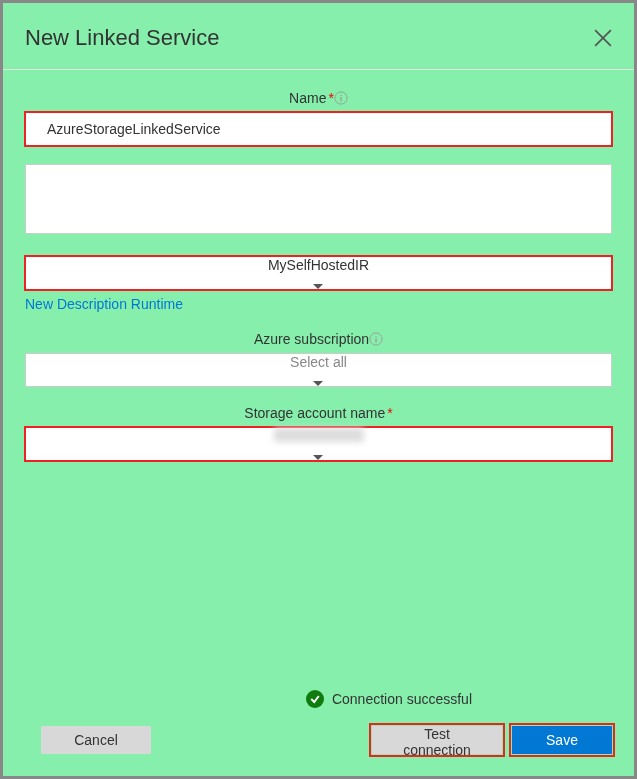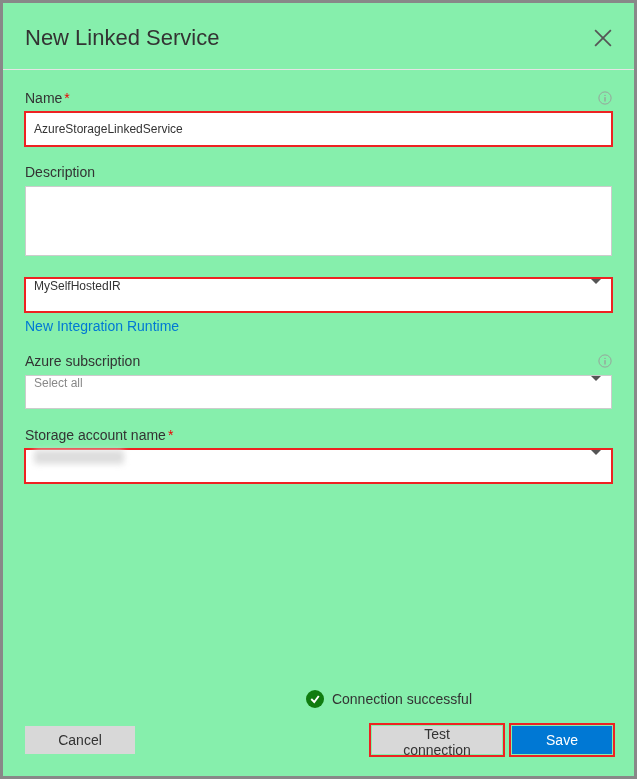--- a/index.html
+++ b/index.html
@@ -36,56 +36,58 @@
       color: #555;
     }
     .content {
       padding: 20px 22px 0 22px;
       flex: 1;
       overflow: auto;
     }
     .field { margin-bottom: 18px; }
     .label-row {
       display: flex;
-      justify-content: space-between;
+      justify-content: center;
       align-items: center;
       margin-bottom: 6px;
     }
     .label {
       font-size: 14px;
       color: #333;
     }
     .req { color: #e00; margin-left: 2px; }
     .info-icon {
       width: 14px; height: 14px;
       color: #999;
     }
     .input, .select {
       width: 100%;
       height: 34px;
       border: 1px solid #ccc;
-      font-size: 12px;
-      padding: 0 8px;
+      font-size: 14px;
+      padding: 0 21px;
       color: #333;
       background: #fff;
       font-family: inherit;
     }
     .textarea {
       width: 100%;
       height: 70px;
       border: 1px solid #ccc;
       font-size: 14px;
       padding: 8px 10px;
       font-family: inherit;
       resize: none;
     }
     .select {
       position: relative;
       display: flex;
-      cursor: pointer;
+      align-items: center;
+      cursor: pointer;
+      flex-direction: column;
     }
     .select-text { flex: 1; }
     .select-placeholder { color: #888; }
     .caret {
       width: 0; height: 0;
       border-left: 5px solid transparent;
       border-right: 5px solid transparent;
       border-top: 5px solid #555;
       margin-right: 2px;
     }
@@ -99,21 +101,21 @@
     }
     .blurred {
       display: inline-block;
       width: 90px; height: 14px;
       background: #ddd;
       filter: blur(3px);
       border-radius: 2px;
     }
     .footer {
       position: absolute;
-      bottom: 0; left: 0; right: 0;
+      bottom: 0; left: 16px; right: 0;
       padding: 16px 22px 22px 22px;
     }
     .status-row {
       display: flex;
       align-items: center;
       justify-content: flex-end;
       gap: 8px;
       margin-bottom: 18px;
       padding-right: 140px;
     }
@@ -172,32 +174,29 @@
               <circle cx="8" cy="8" r="7" fill="none" stroke="currentColor" stroke-width="1"></circle>
               <circle cx="8" cy="5" r="0.8" fill="currentColor"></circle>
               <rect x="7.3" y="7" width="1.4" height="5" fill="currentColor"></rect>
             </svg>
         </span>
       </div>
       <input class="input hl-red" value="AzureStorageLinkedService" style="">
     </div>
 
     <div class="field">
-      <div class="label-row">
-        <div class="label">Description</div>
-      </div>
       <textarea class="textarea" style=""></textarea>
     </div>
 
     <div class="field">
       <div class="select hl-red">
         <span class="select-text">MySelfHostedIR</span>
         <span class="caret"></span>
       </div>
-      <span class="link">New Integration Runtime</span>
+      <span class="link">New Description Runtime</span>
     </div>
 
 
     <div class="field">
       <div class="label-row">
         <div class="label">Azure subscription</div>
         <span class="info-icon">
           <svg viewBox="0 0 16 16" width="14" height="14">
               <circle cx="8" cy="8" r="7" fill="none" stroke="currentColor" stroke-width="1"></circle>
               <circle cx="8" cy="5" r="0.8" fill="currentColor"></circle>

